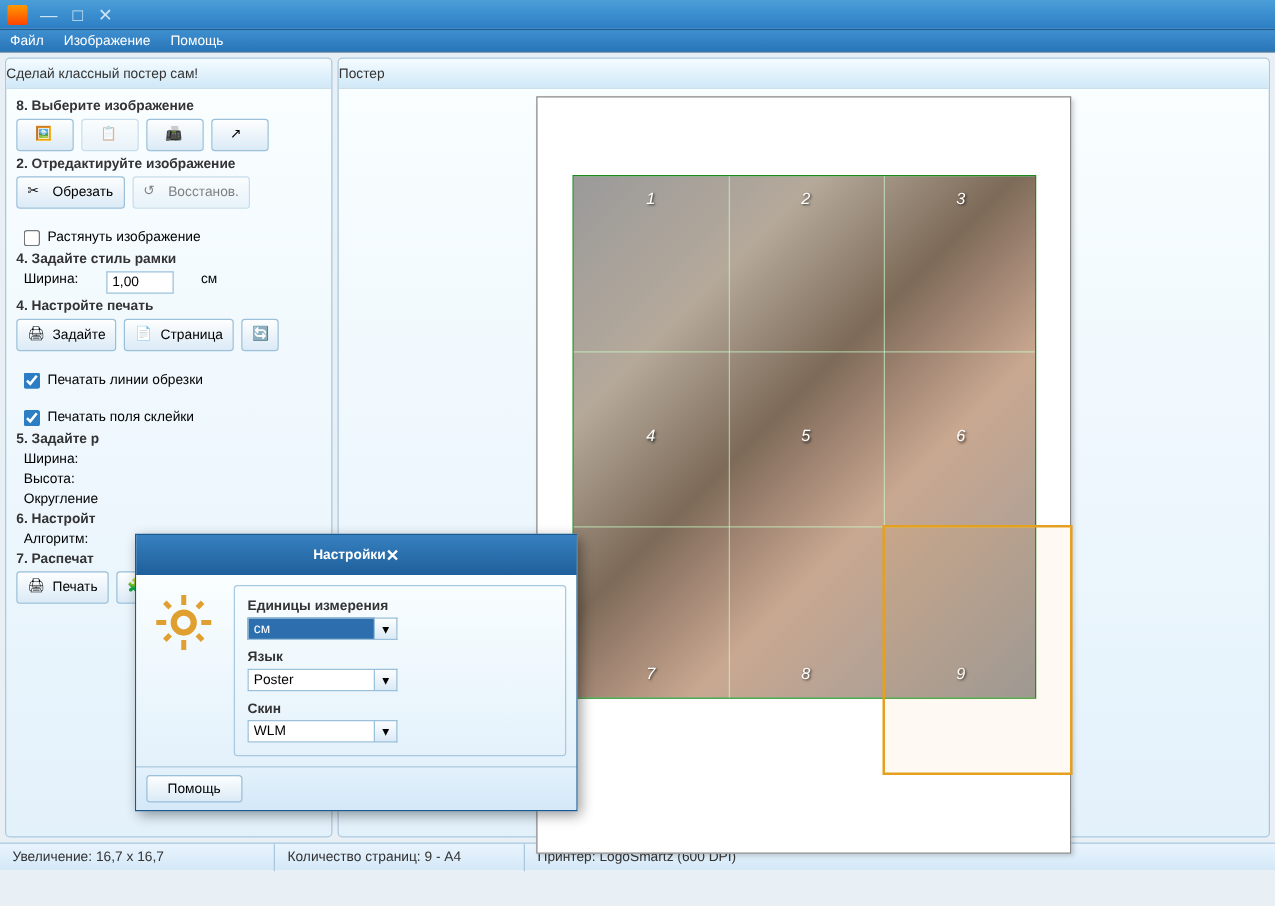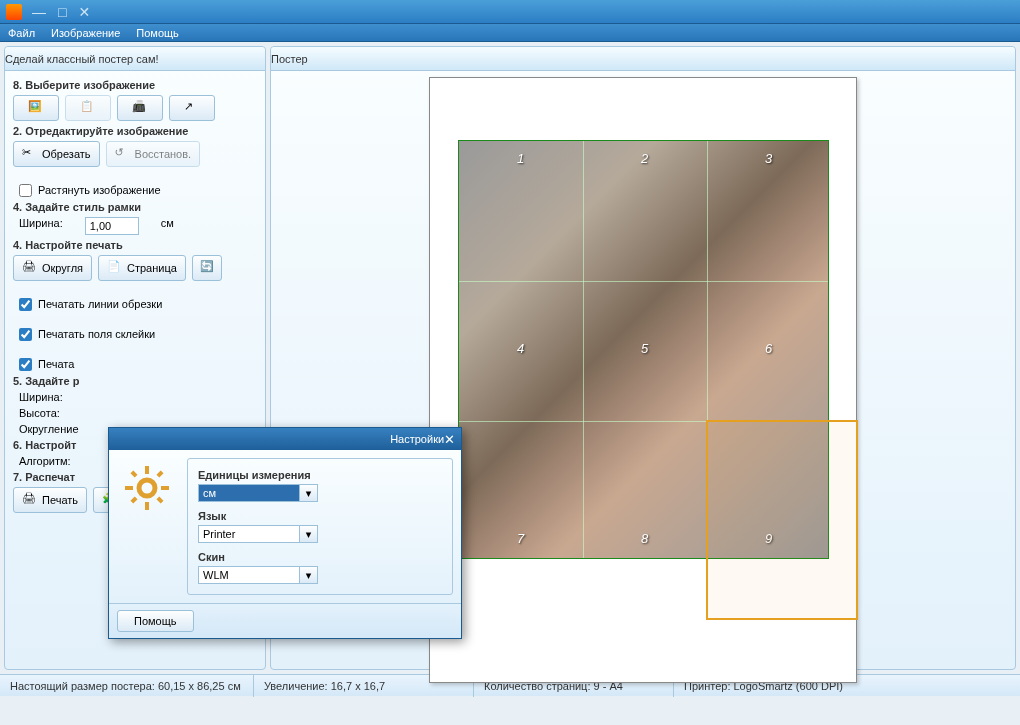--- a/index.html
+++ b/index.html
@@ -32,21 +32,21 @@
 .gridline{position:absolute;background:rgba(200,255,200,.6)}
 .gv1{left:124px;top:0;width:1px;height:100%}
 .gv2{left:248px;top:0;width:1px;height:100%}
 .gh1{top:140px;left:0;height:1px;width:100%}
 .gh2{top:280px;left:0;height:1px;width:100%}
 .pagenum{position:absolute;color:#fff;font-style:italic;font-size:13px;text-shadow:1px 1px 2px rgba(0,0,0,.7)}
 .hilite{position:absolute;left:276px;top:342px;width:152px;height:200px;border:2px solid #e5a020;background:rgba(230,160,30,.06)}
 .statusbar{height:22px;background:linear-gradient(#e9f4fd,#d4e8f8);border-top:1px solid #a9c9e0;display:flex;align-items:center}
 .statusbar .cell{padding:0 10px;border-right:1px solid #a9c9e0;line-height:22px;color:#333}
 .dialog{position:absolute;left:108px;top:427px;width:354px;background:#e8eff5;border:1px solid #1a5a8e;box-shadow:3px 3px 10px rgba(0,0,0,.4);z-index:100}
-.dlgtitle{height:22px;background:linear-gradient(#3780c0,#1e5f9a);color:#fff;display:flex;align-items:center;padding:0 6px;font-weight:normal;justify-content:flex-end}
+.dlgtitle{height:32px;background:linear-gradient(#3780c0,#1e5f9a);color:#fff;display:flex;align-items:center;padding:0 6px;font-weight:bold;justify-content:center}
 .dlgtitle .x{cursor:pointer;font-size:13px}
 .dlgbody{background:linear-gradient(#fafeff,#e3f1fb);padding:8px;display:flex;gap:10px}
 .gearicon{width:48px;height:48px;margin:6px}
 .gearicon svg{width:48px;height:48px}
 .fieldset{border:1px solid #a9c9e0;border-radius:3px;padding:8px 10px 2px;flex:1}
 .fldlabel{font-weight:bold;color:#333;margin:2px 0}
 .combobox{display:flex;margin:3px 0 8px}
 .combobox .cbval{flex:1;border:1px solid #9bc0da;background:#fff;padding:2px 4px}
 .combobox.sel .cbval{background:#2c6eae;color:#fff}
 .combobox .cbarr{width:18px;border:1px solid #9bc0da;border-left:none;background:linear-gradient(#fdfefe,#dbeaf6);display:flex;align-items:center;justify-content:center;cursor:pointer}
@@ -112,41 +112,37 @@
       <div class="inrow">
         <span>Ширина:</span>
         <input class="txtinput" value="1,00" style="">
         <span>см</span>
       </div>
 
       <div class="section-title">4. Настройте печать</div>
       <div class="btnrow">
         <div class="tbtn">
             <span class="ico">🖨</span>
-            <span>Округля</span>
+            <span>Задайте</span>
           </div>
         <div class="tbtn">
             <span class="ico">📄</span>
             <span>Страница</span>
           </div>
         <div class="tbtn sq" style="width:30px">
             <span class="ico">🔄</span>
           </div>
       </div>
       <label class="chk">
           <input type="checkbox" checked="" style="">
           <span>Печатать линии обрезки</span>
         </label>
       <label class="chk">
           <input type="checkbox" checked="" style="">
           <span>Печатать поля склейки</span>
-        </label>
-      <label class="chk">
-          <input type="checkbox" checked="" style="">
-          <span>Печата</span>
         </label>
 
       <div class="section-title">5. Задайте р</div>
       <div class="inrow">
           <span>Ширина:</span>
         </div>
       <div class="inrow">
           <span>Высота:</span>
         </div>
       <div class="inrow">
@@ -191,21 +187,20 @@
           <span class="pagenum" style="left:182px;top:390px">8</span>
           <span class="pagenum" style="left:306px;top:390px">9</span>
         </div>
         <div class="hilite"></div>
       </div>
     </div>
   </div>
 </div>
 
 <div class="statusbar">
-  <div class="cell" style="width:254px">Настоящий размер постера: 60,15 x 86,25 см</div>
   <div class="cell" style="width:220px">Увеличение: 16,7 x 16,7</div>
   <div class="cell" style="width:200px">Количество страниц: 9 - A4</div>
   <div class="cell" style="flex:1;border-right:none">Принтер: LogoSmartz (600 DPI)</div>
 </div>
 
 <div class="dialog">
   <div class="dlgtitle">
     <span>Настройки</span>
     <span class="x">✕</span>
   </div>
@@ -226,21 +221,21 @@
         </svg>
     </div>
     <div class="fieldset">
       <div class="fldlabel">Единицы измерения</div>
       <div class="combobox sel" style="width:120px">
           <div class="cbval">см</div>
           <div class="cbarr">▾</div>
         </div>
       <div class="fldlabel">Язык</div>
       <div class="combobox" style="width:120px">
-          <div class="cbval">Printer</div>
+          <div class="cbval">Poster</div>
           <div class="cbarr">▾</div>
         </div>
       <div class="fldlabel">Скин</div>
       <div class="combobox" style="width:120px">
           <div class="cbval">WLM</div>
           <div class="cbarr">▾</div>
         </div>
     </div>
   </div>
   <div class="dlgfoot">

